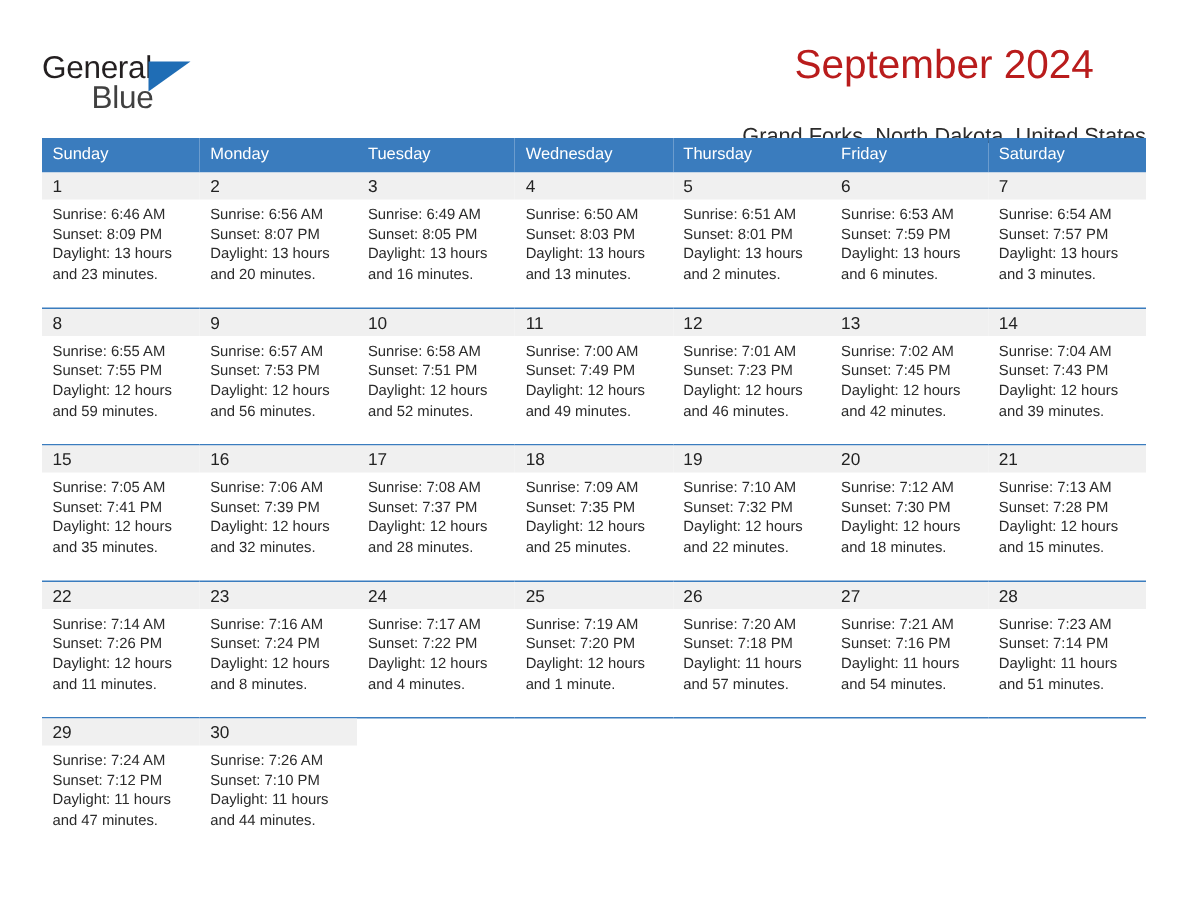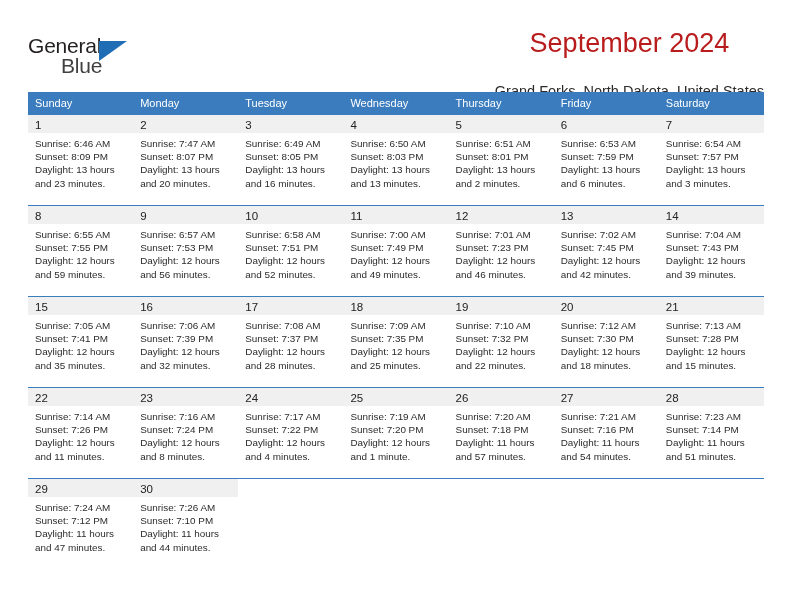--- a/index.html
+++ b/index.html
@@ -192,21 +192,21 @@
                 <div>Sunset: 8:09 PM</div>
                 <div>Daylight: 13 hours</div>
                 <div>and 23 minutes.</div>
               </div>
             </div>
           </td>
         <td>
             <div class="daycell">
               <div class="daynum-band">2</div>
               <div class="info">
-                <div>Sunrise: 7:47 AM</div>
+                <div>Sunrise: 6:56 AM</div>
                 <div>Sunset: 8:07 PM</div>
                 <div>Daylight: 13 hours</div>
                 <div>and 20 minutes.</div>
               </div>
             </div>
           </td>
         <td>
             <div class="daycell">
               <div class="daynum-band">3</div>
               <div class="info">

